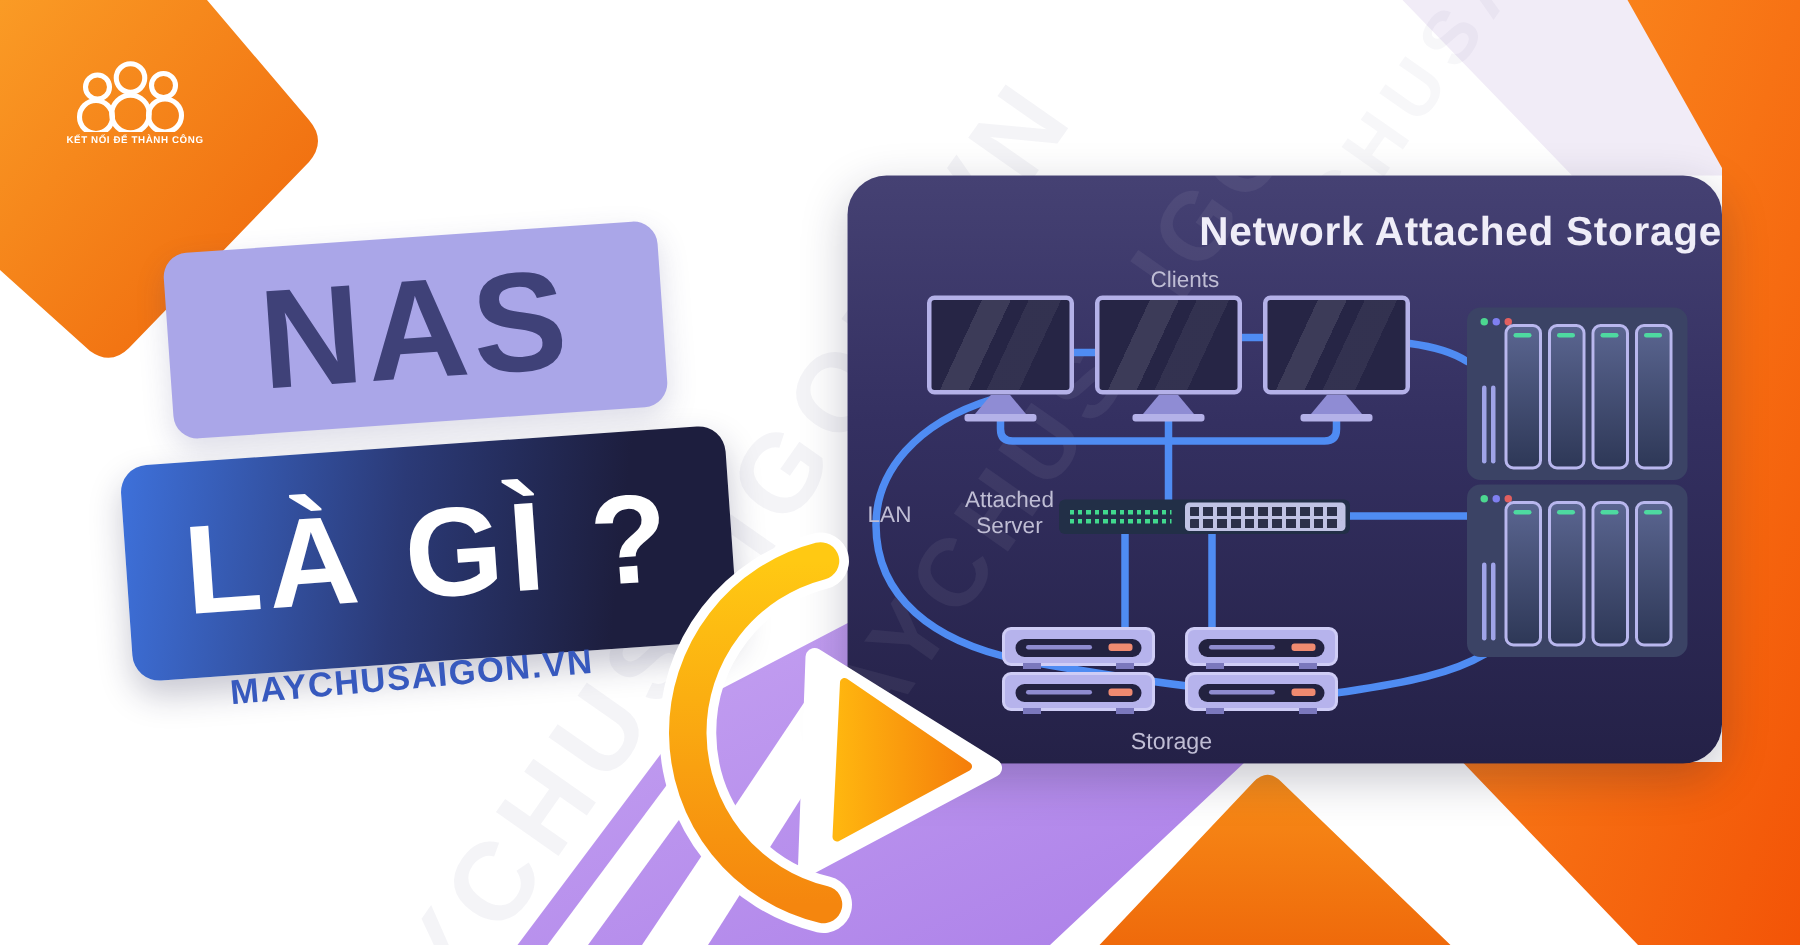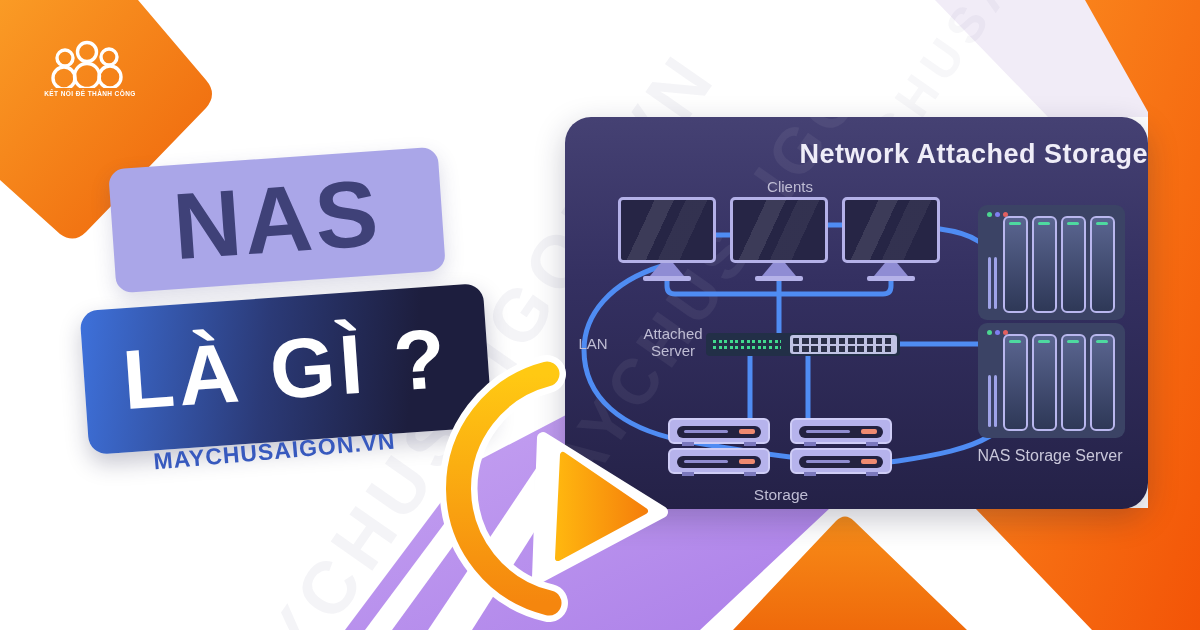--- a/index.html
+++ b/index.html
@@ -170,21 +170,20 @@
   </svg>
 
   <div id="diagram-title" class="abs">Network Attached Storage</div>
   <div id="lbl-clients" class="dlabel">Clients</div>
   <div id="lbl-eth" class="dlabel">
     <div>Attached</div>
     <div>Server</div>
   </div>
   <div id="lbl-lan" class="dlabel">LAN</div>
   <div id="lbl-servers" class="dlabel">Storage</div>
-  <div id="lbl-nas" class="dlabel">NAS Storage Server</div>
 
   <div class="monitor" style="left:53px">
     <div class="screen"></div>
     <div class="neck"></div>
     <div class="mbase"></div>
   </div>
   <div class="monitor" style="left:165px">
     <div class="screen"></div>
     <div class="neck"></div>
     <div class="mbase"></div>

